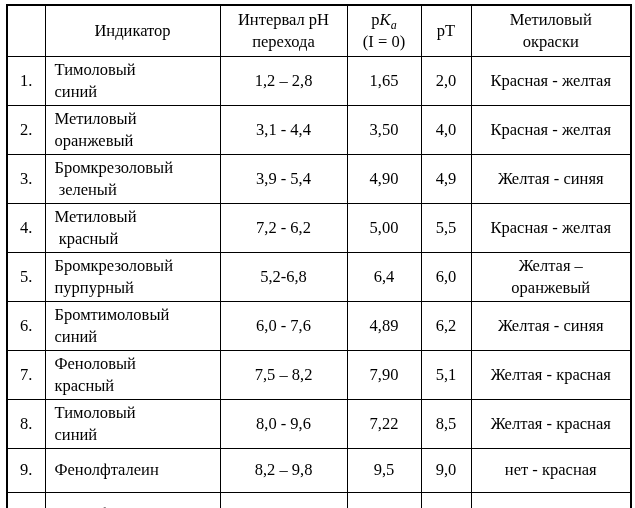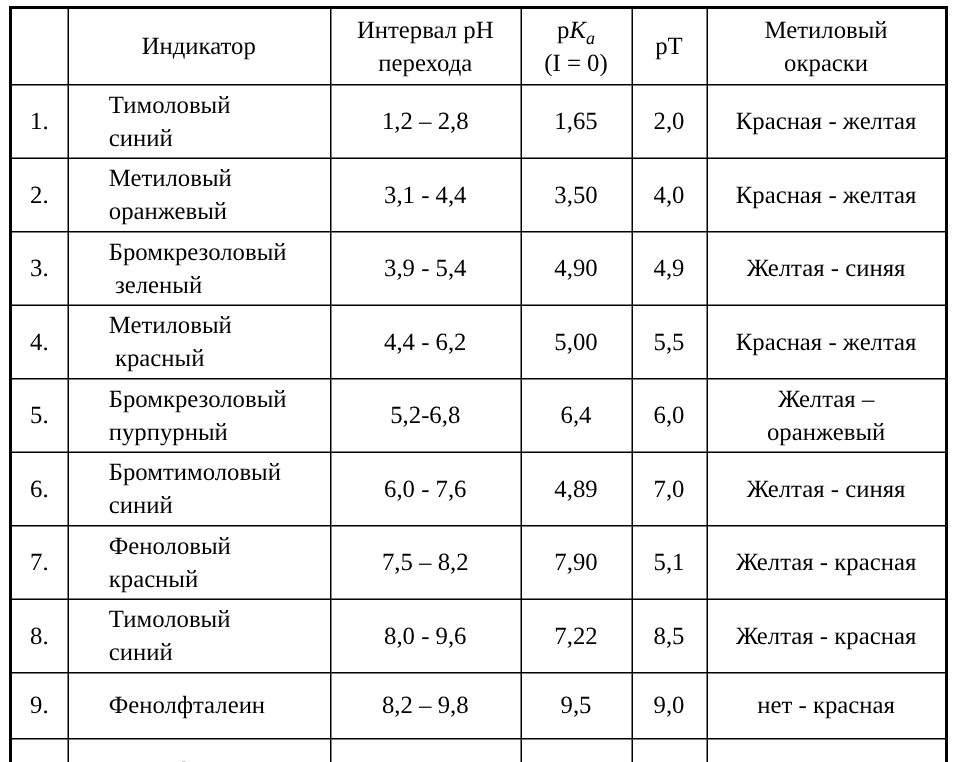--- a/index.html
+++ b/index.html
@@ -31,21 +31,21 @@
     text-align: center;
     vertical-align: middle;
     padding: 2px 3px;
     white-space: pre-wrap;
     overflow: hidden;
   }
   thead th { height: 51px; }
   tbody td { height: 44.4px; }
   td.c-ind {
     text-align: left;
-    padding-left: 27px;
+    padding-left: 9px;
   }
   .ital { font-style: italic; }
   sub.ital {
     font-size: 12px;
     line-height: 0;
   }
 </style>
 </head>
 <body>
 
@@ -97,42 +97,42 @@
  зеленый</td>
           <td class="c-int">3,9 - 5,4</td>
           <td class="c-pka">4,90</td>
           <td class="c-pt">4,9</td>
           <td class="c-chg">Желтая - синяя</td>
         </tr>
         <tr>
           <td class="c-num">4.</td>
           <td class="c-ind">Метиловый
  красный</td>
-          <td class="c-int">4,4 - 6,2</td>
+          <td class="c-int">7,2 - 6,2</td>
           <td class="c-pka">5,00</td>
           <td class="c-pt">5,5</td>
           <td class="c-chg">Красная - желтая</td>
         </tr>
         <tr>
           <td class="c-num">5.</td>
           <td class="c-ind">Бромкрезоловый
 пурпурный</td>
           <td class="c-int">5,2-6,8</td>
           <td class="c-pka">6,4</td>
           <td class="c-pt">6,0</td>
           <td class="c-chg">Желтая –
 оранжевый</td>
         </tr>
         <tr>
           <td class="c-num">6.</td>
           <td class="c-ind">Бромтимоловый
 синий</td>
           <td class="c-int">6,0 - 7,6</td>
           <td class="c-pka">4,89</td>
-          <td class="c-pt">7,0</td>
+          <td class="c-pt">6,2</td>
           <td class="c-chg">Желтая - синяя</td>
         </tr>
         <tr>
           <td class="c-num">7.</td>
           <td class="c-ind">Феноловый
 красный</td>
           <td class="c-int">7,5 – 8,2</td>
           <td class="c-pka">7,90</td>
           <td class="c-pt">5,1</td>
           <td class="c-chg">Желтая - красная</td>

